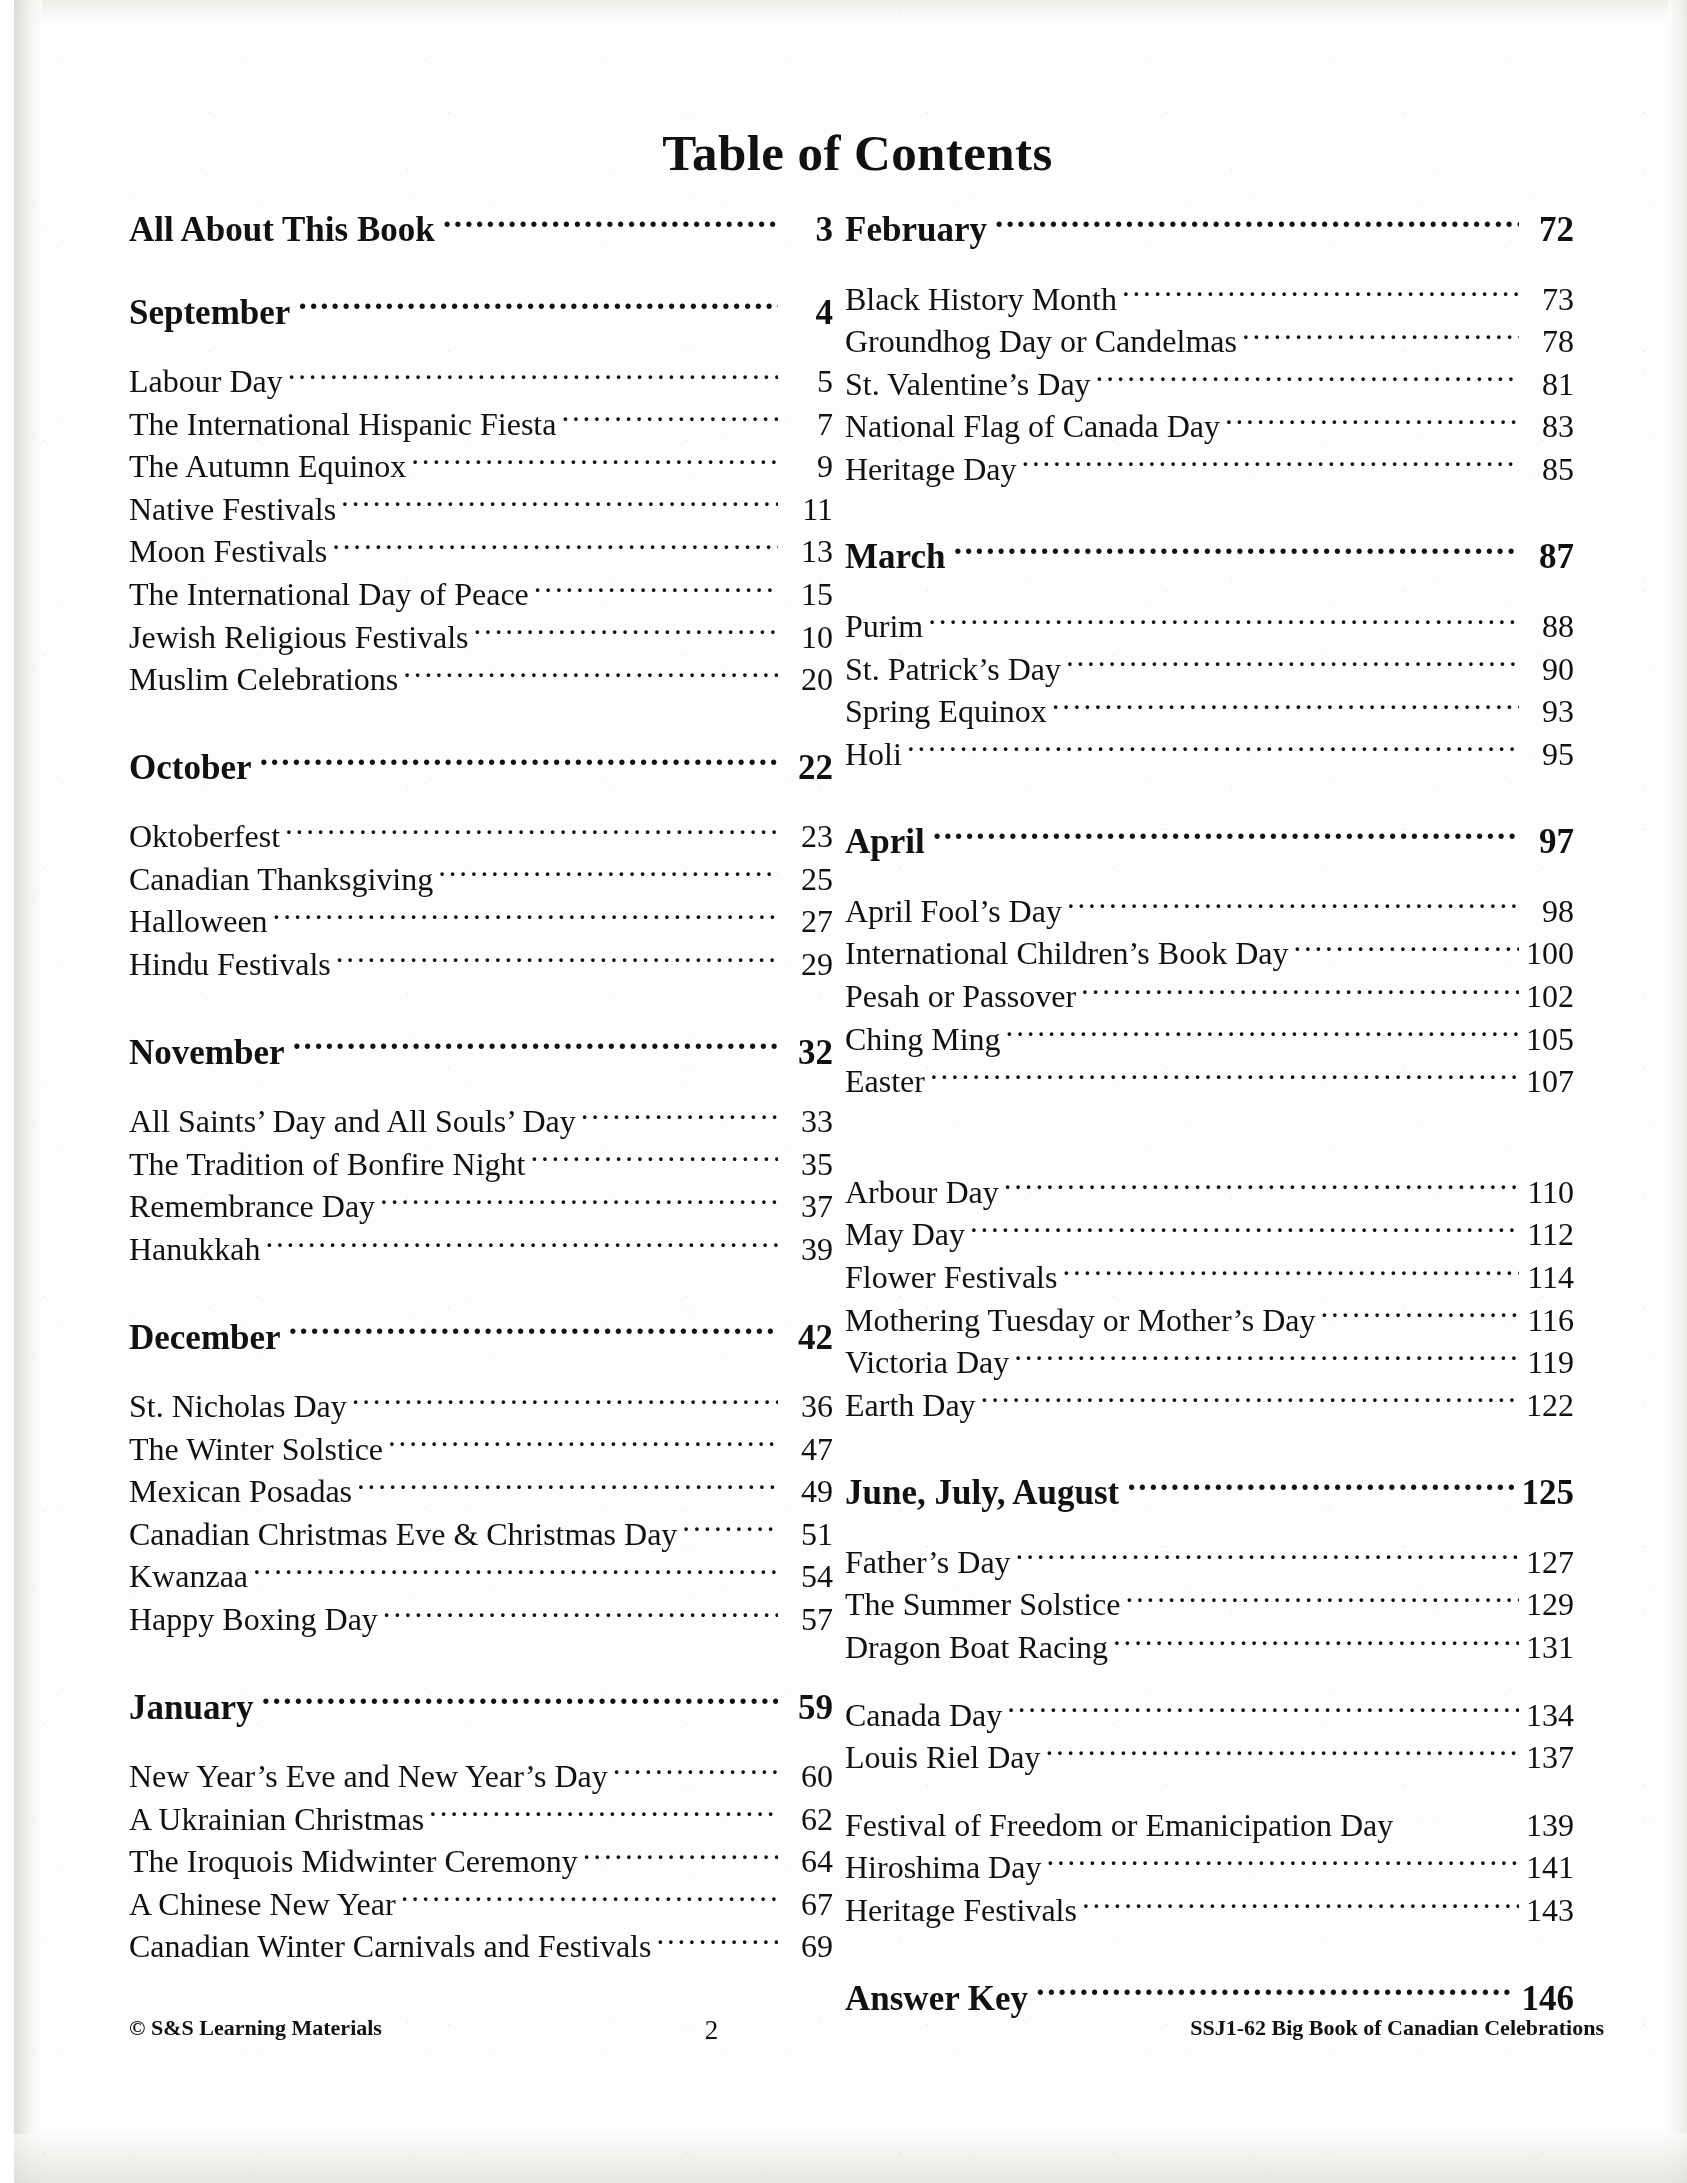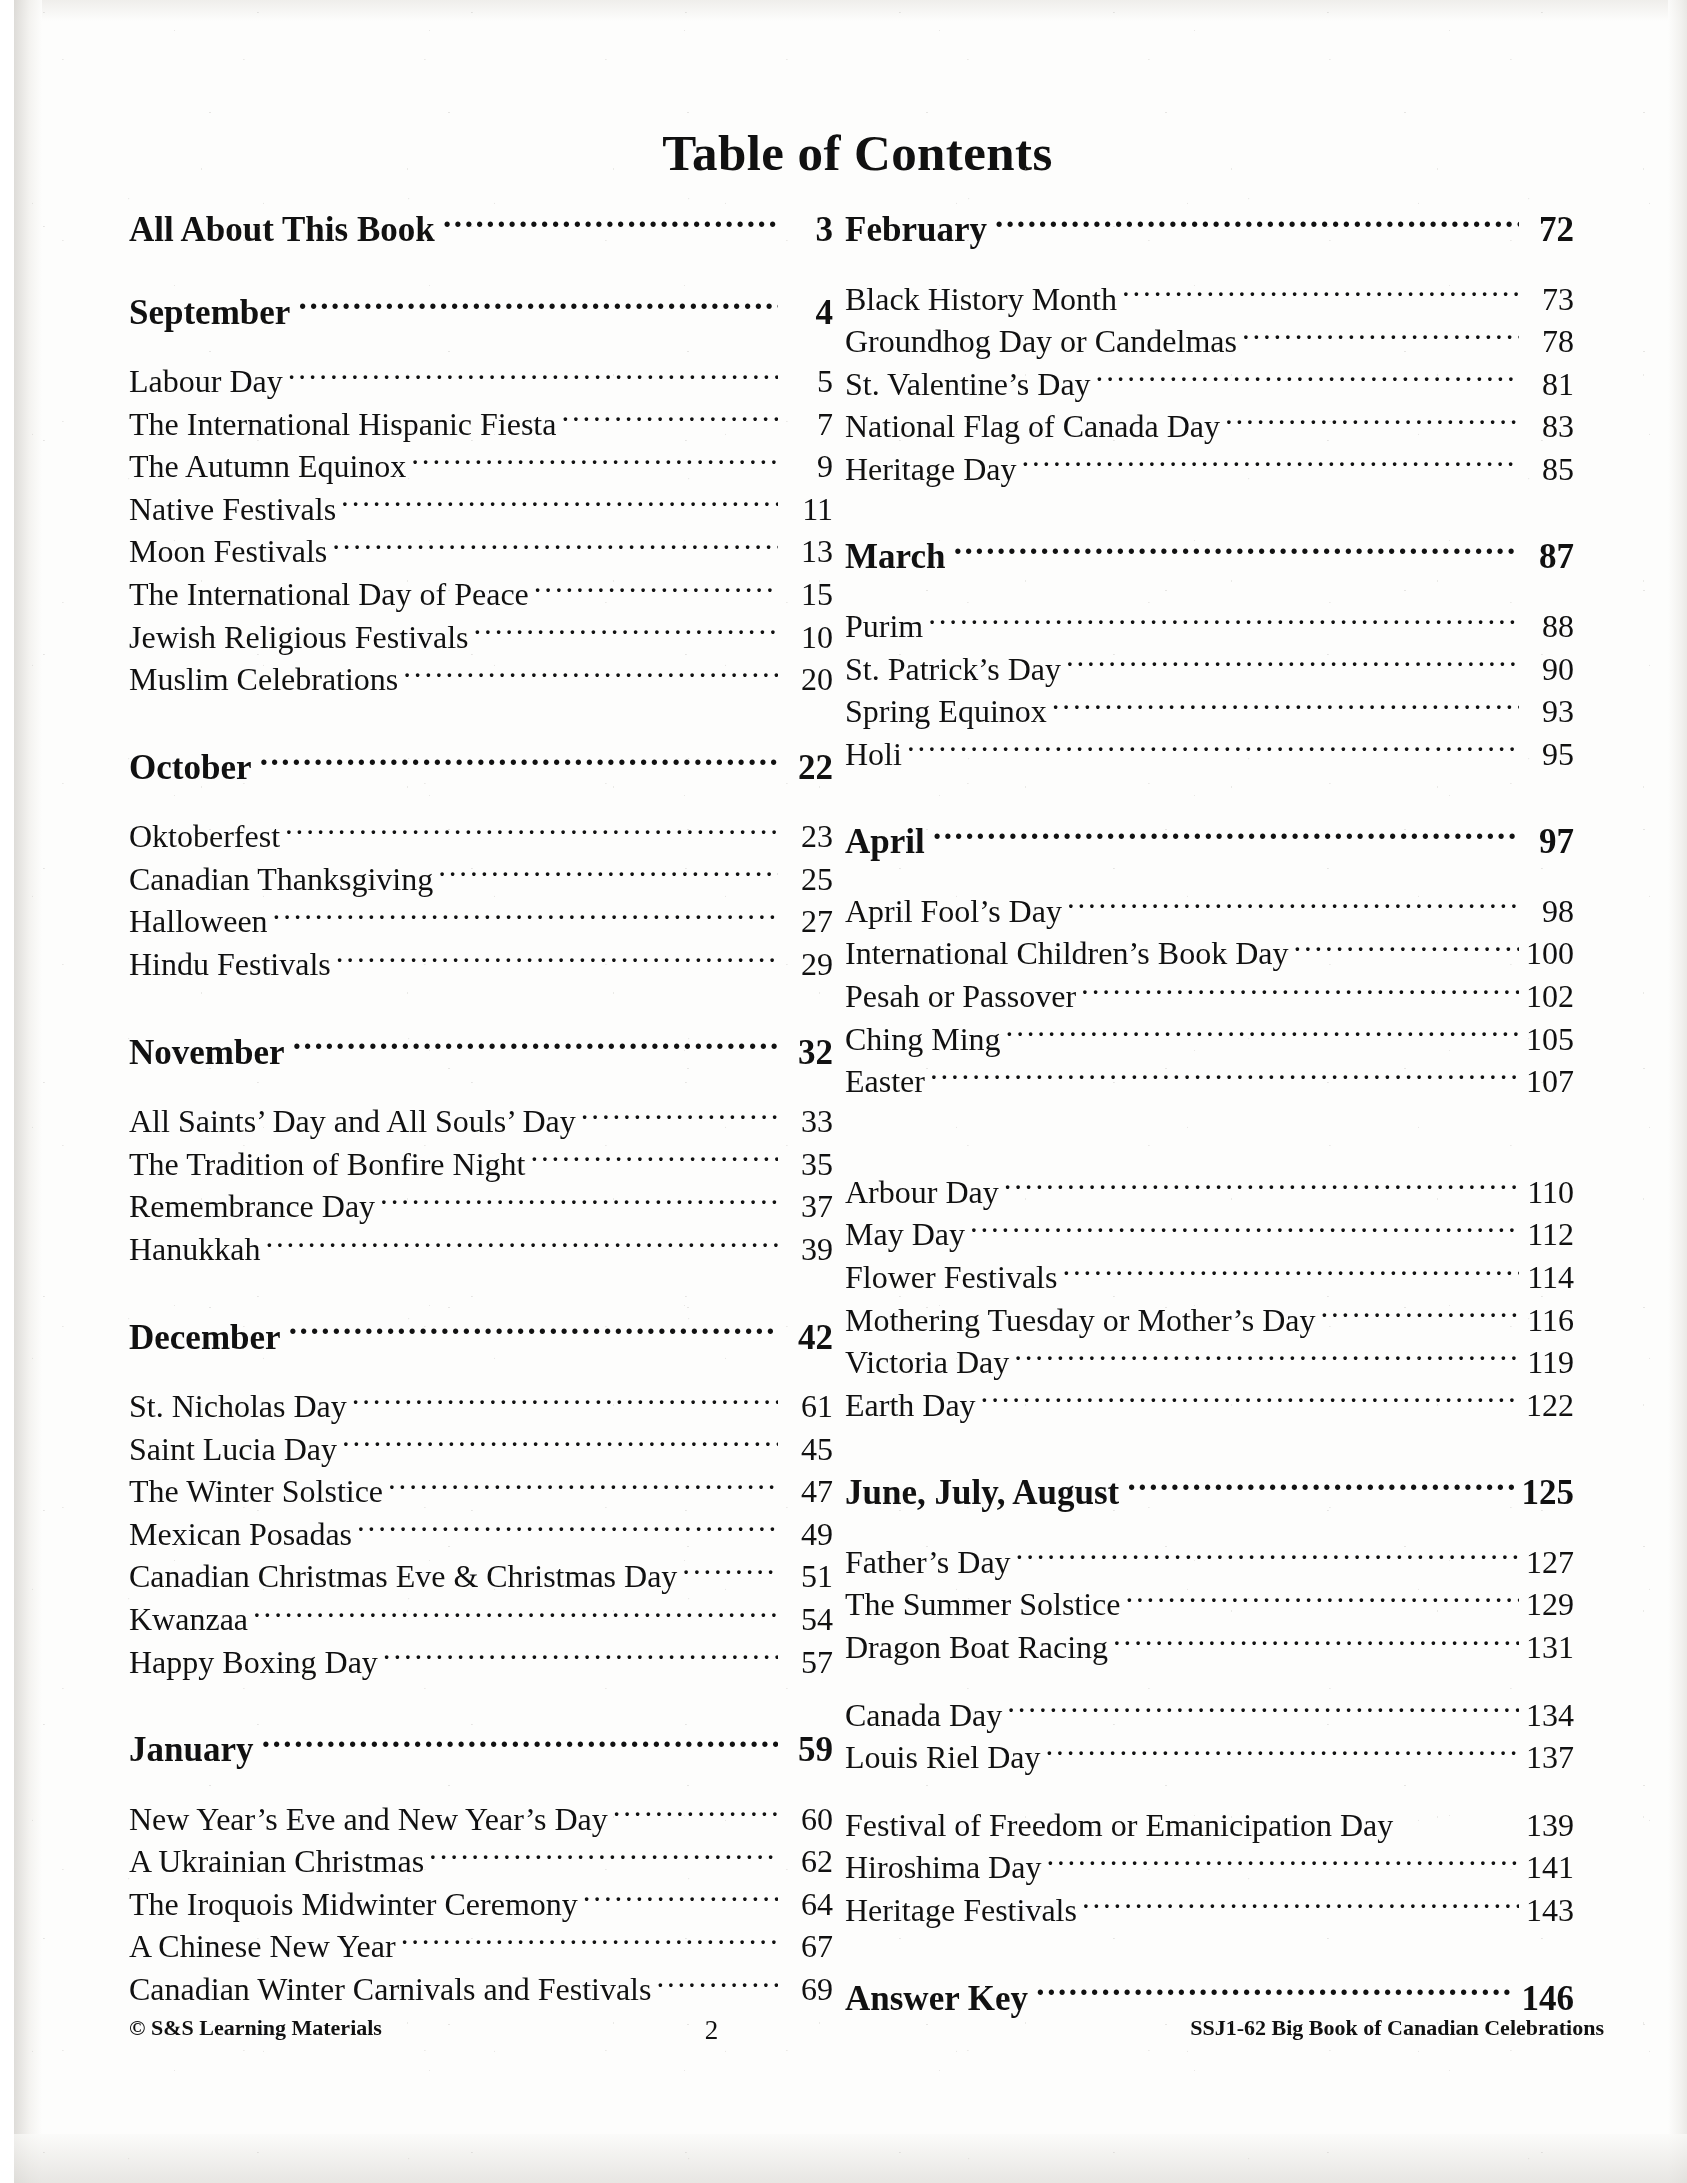--- a/index.html
+++ b/index.html
@@ -285,26 +285,21 @@
         <div class="gap-group"></div>
         <div class="entry section">
           <span class="label">December</span>
           <span class="leader"></span>
           <span class="pg">42</span>
         </div>
         <div class="gap-md"></div>
         <div class="entry">
           <span class="label">St. Nicholas Day</span>
           <span class="leader"></span>
-          <span class="pg">61</span>
-        </div>
-        <div class="entry">
-          <span class="label">Saint Lucia Day</span>
-          <span class="leader"></span>
-          <span class="pg">45</span>
+          <span class="pg">36</span>
         </div>
         <div class="entry">
           <span class="label">The Winter Solstice</span>
           <span class="leader"></span>
           <span class="pg">47</span>
         </div>
         <div class="entry">
           <span class="label">Mexican Posadas</span>
           <span class="leader"></span>
           <span class="pg">49</span>

